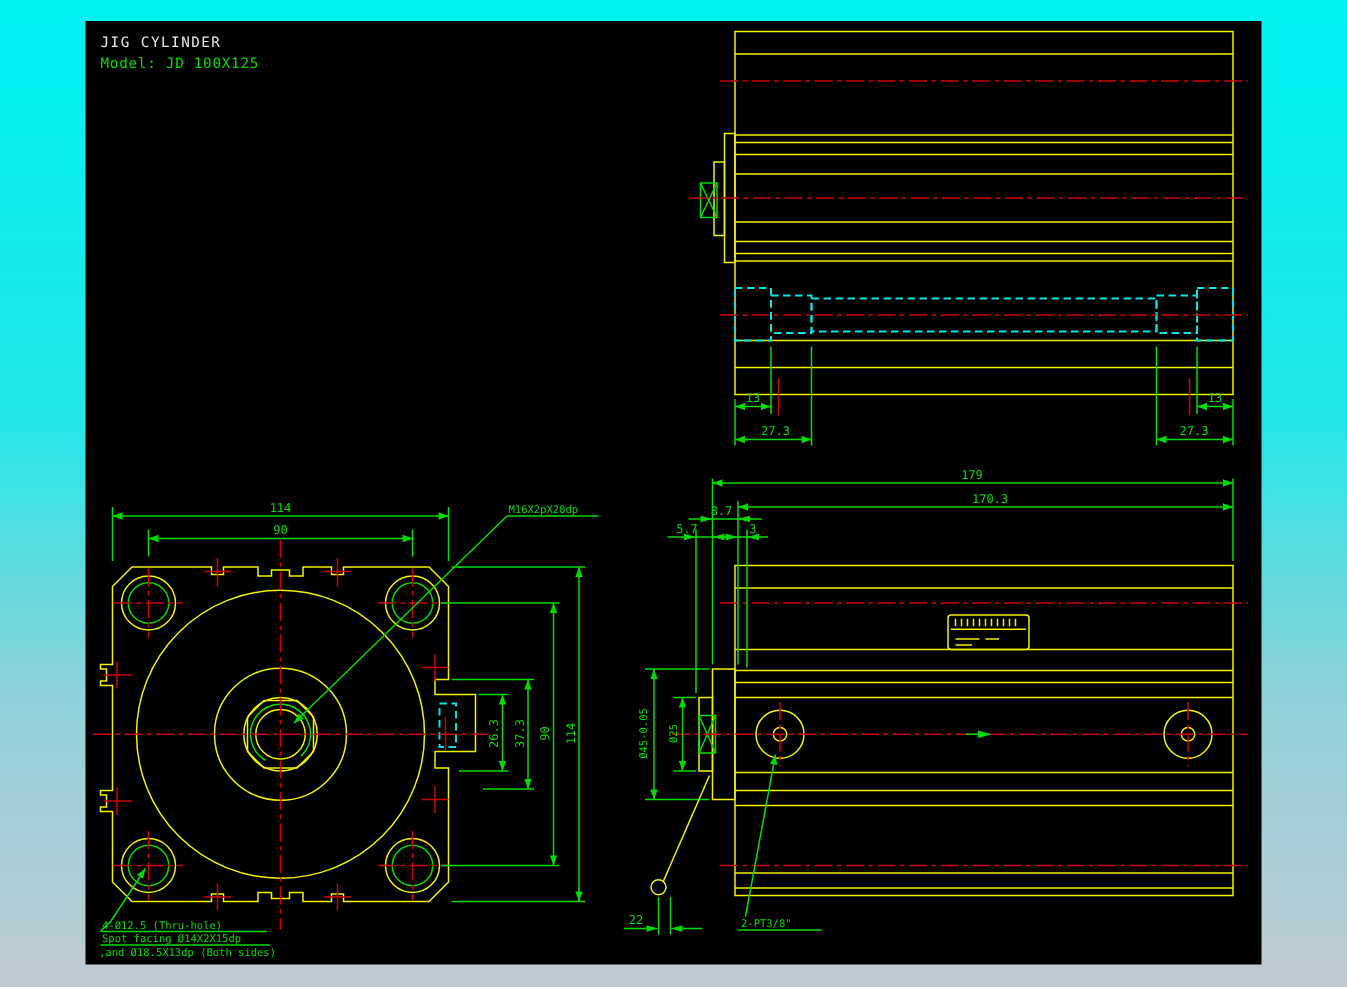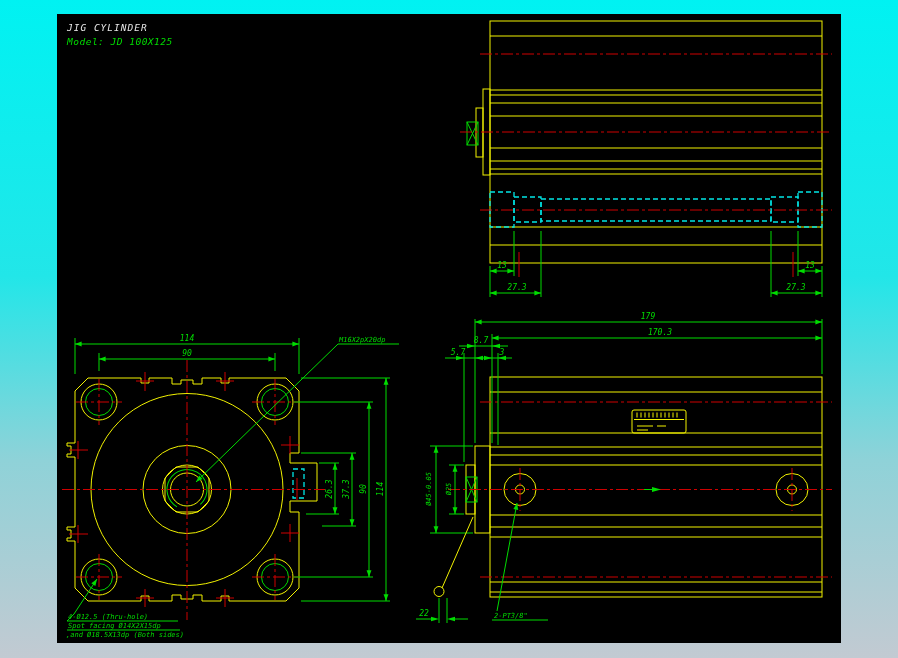--- a/index.html
+++ b/index.html
@@ -3,21 +3,20 @@
 <meta charset="utf-8">
 <style>
   html,body{margin:0;padding:0;}
   body{
     width:898px;height:658px;overflow:hidden;
     font-family:"DejaVu Sans Mono", monospace;
   }
   .bg{
     position:absolute;left:0;top:0;width:898px;height:658px;
     background:linear-gradient(180deg,#00F2F2 0%,#22E6E8 42%,#8FD2D8 70%,#C2CAD2 100%);
-    font-style:italic;
   }
   .canvas{
     position:absolute;left:57px;top:14px;width:784px;height:629px;
     background:#000;
   }
   svg{display:block;}
   .yl{stroke:#F2F200;fill:none;stroke-width:1;}
   .gr{stroke:#00DC00;fill:none;stroke-width:1;}
   .cl{stroke:#CE0000;fill:none;stroke-width:1;stroke-dasharray:12 3 3 3;}
   .rs{stroke:#CE0000;fill:none;stroke-width:1;}

